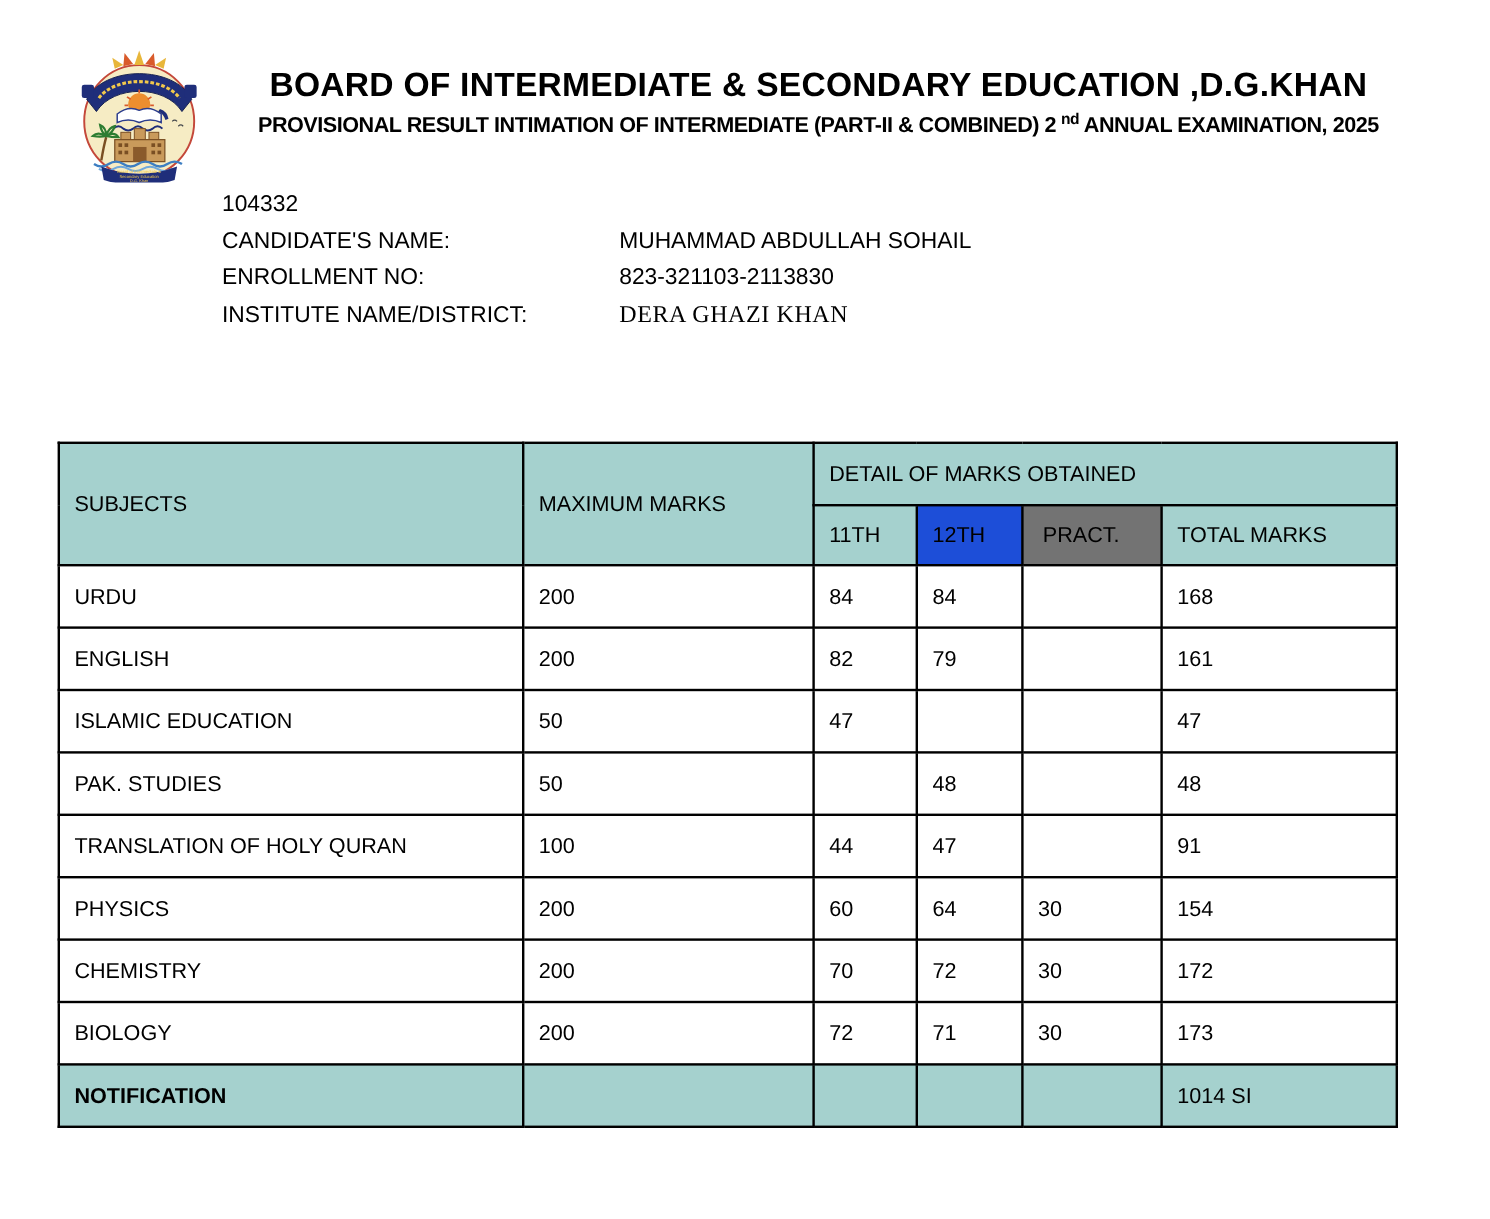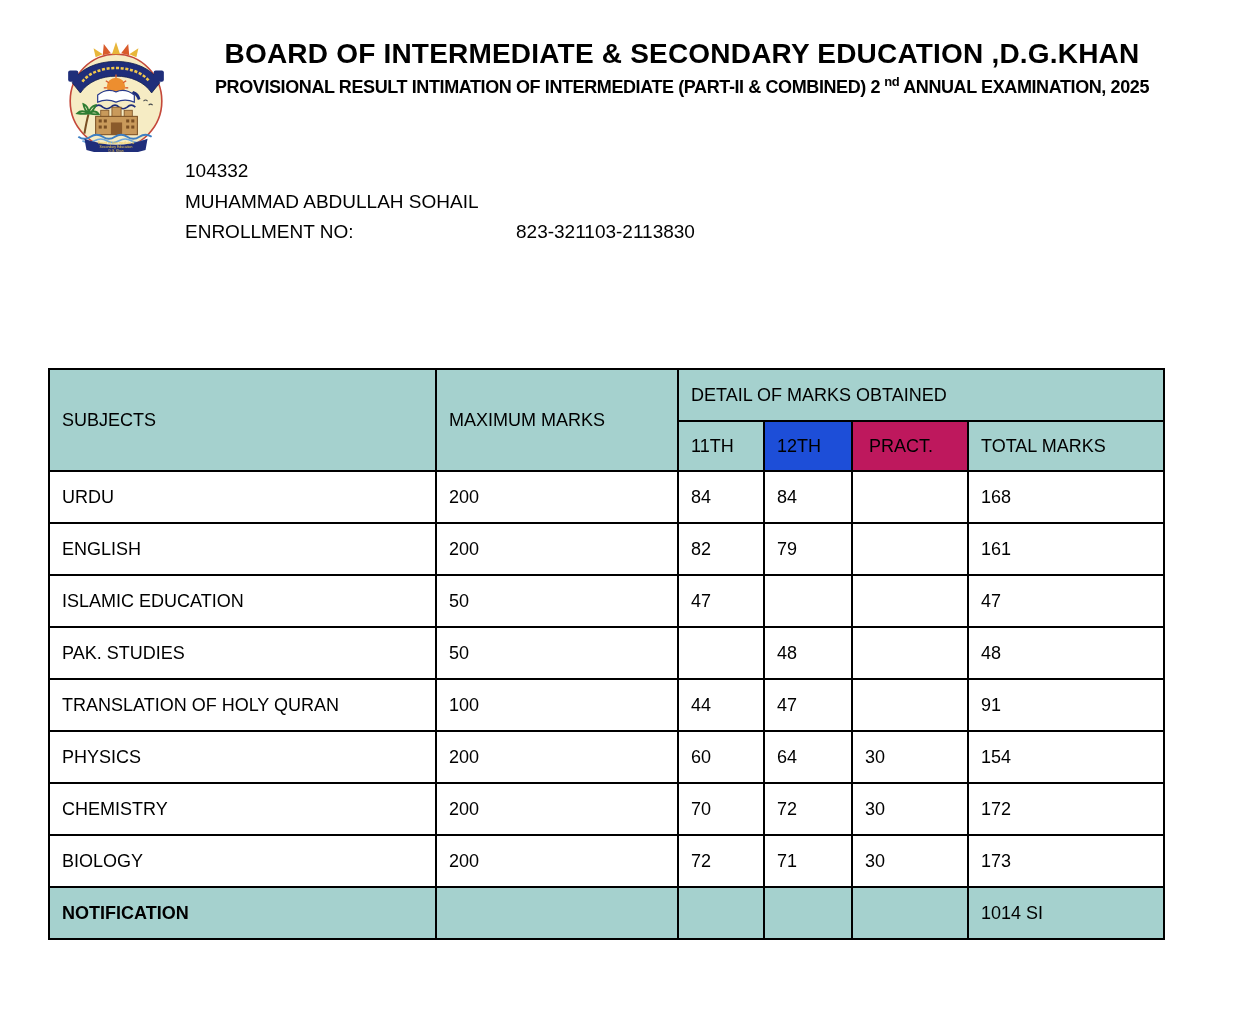--- a/index.html
+++ b/index.html
@@ -5,21 +5,21 @@
   * { margin:0; padding:0; box-sizing:border-box; }
   html,body { background:#ffffff; }
   body {
     width:1242px; height:1016px; position:relative; overflow:hidden;
     font-family:"Liberation Sans", sans-serif; color:#000;
   }
   .page { position:absolute; inset:0; background:#fff; }
 
   
   .logo { position:absolute; left:62px; top:40px; width:108px; height:112px; }
-  .title-block { position:absolute; left:122px; top:38px; width:1120px; text-align:center; }
+  .title-block { position:absolute; left:122px; top:55px; width:1120px; text-align:center; }
   .board-title { font-size:28px; font-weight:bold; letter-spacing:0.2px; white-space:nowrap; }
   .subtitle { font-size:18px; font-weight:bold; letter-spacing:-0.4px; margin-top:7px; white-space:nowrap; }
   .subtitle .sup { font-size:13px; position:relative; top:-7px; margin:0 4px 0 4px; }
 
   
   .details { position:absolute; left:185px; top:156px; width:760px; }
   .detail-row { display:flex; height:30.5px; align-items:center; }
   .detail-label { width:331px; font-size:19px; }
   .detail-value { font-size:19px; }
   .detail-value.serif { font-family:"Liberation Serif", serif; font-size:20px; letter-spacing:0.5px; }
@@ -118,25 +118,30 @@
   <div class="title-block">
     <div class="board-title">BOARD OF INTERMEDIATE &amp; SECONDARY EDUCATION ,D.G.KHAN</div>
     <div class="subtitle"><span>PROVISIONAL RESULT INTIMATION OF INTERMEDIATE (PART-II &amp; COMBINED) 2</span><span class="sup">nd</span><span>ANNUAL EXAMINATION, 2025</span></div>
   </div>
 
   <div class="details">
     <div class="detail-row">
       <div class="detail-value">104332</div>
     </div>
     <div class="detail-row">
+      <div class="detail-label">CANDIDATE'S NAME:</div>
       <div class="detail-value">MUHAMMAD ABDULLAH SOHAIL</div>
     </div>
     <div class="detail-row">
       <div class="detail-label">ENROLLMENT NO:</div>
       <div class="detail-value">823-321103-2113830</div>
+    </div>
+    <div class="detail-row">
+      <div class="detail-label">INSTITUTE NAME/DISTRICT:</div>
+      <div class="detail-value serif">DERA GHAZI KHAN</div>
     </div>
   </div>
 
   <table class="marks">
     <colgroup>
       <col style="width:387px">
         <col style="width:242px">
         <col style="width:86px">
       <col style="width:88px">
         <col style="width:116px">
@@ -144,21 +149,21 @@
     </colgroup>
     <thead>
       <tr class="hdr1">
         <th class="teal" rowspan="2" style="background-color: rgb(165, 209, 206);">SUBJECTS</th>
         <th class="teal" rowspan="2" style="background-color: rgb(165, 209, 206);">MAXIMUM MARKS</th>
         <th class="teal" colspan="4" style="background-color: rgb(165, 209, 206);">DETAIL OF MARKS OBTAINED</th>
       </tr>
       <tr class="hdr2">
         <th class="teal" style="background-color: rgb(165, 209, 206);">11TH</th>
         <th class="teal" style="background-color: #1d4ed8;">12TH</th>
-        <th class="teal" style="background-color: #be185d; padding-left: 16px;">PRACT.</th>
+        <th class="teal" style="background-color: #737373; padding-left: 16px;">PRACT.</th>
         <th class="teal" style="background-color: rgb(165, 209, 206);">TOTAL MARKS</th>
       </tr>
     </thead>
     <tbody>
       <tr class="body-row">
         <td>URDU</td>
         <td>200</td>
         <td>84</td>
         <td>84</td>
         <td></td>

